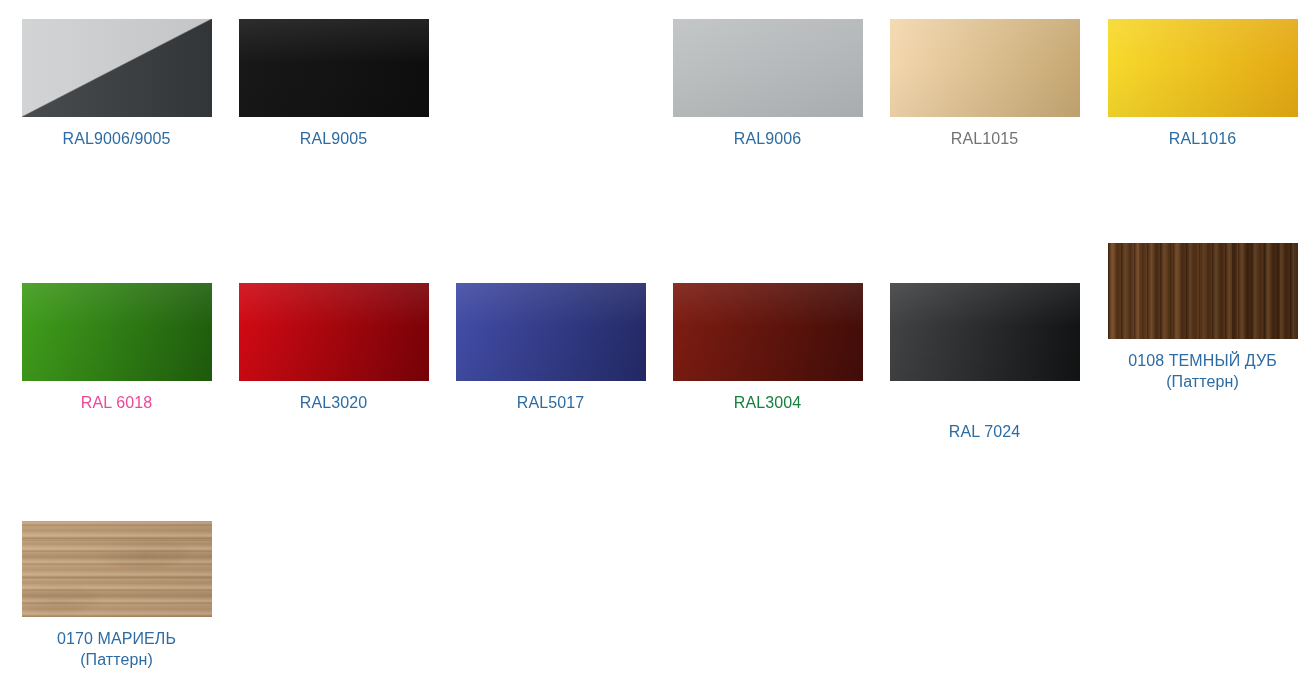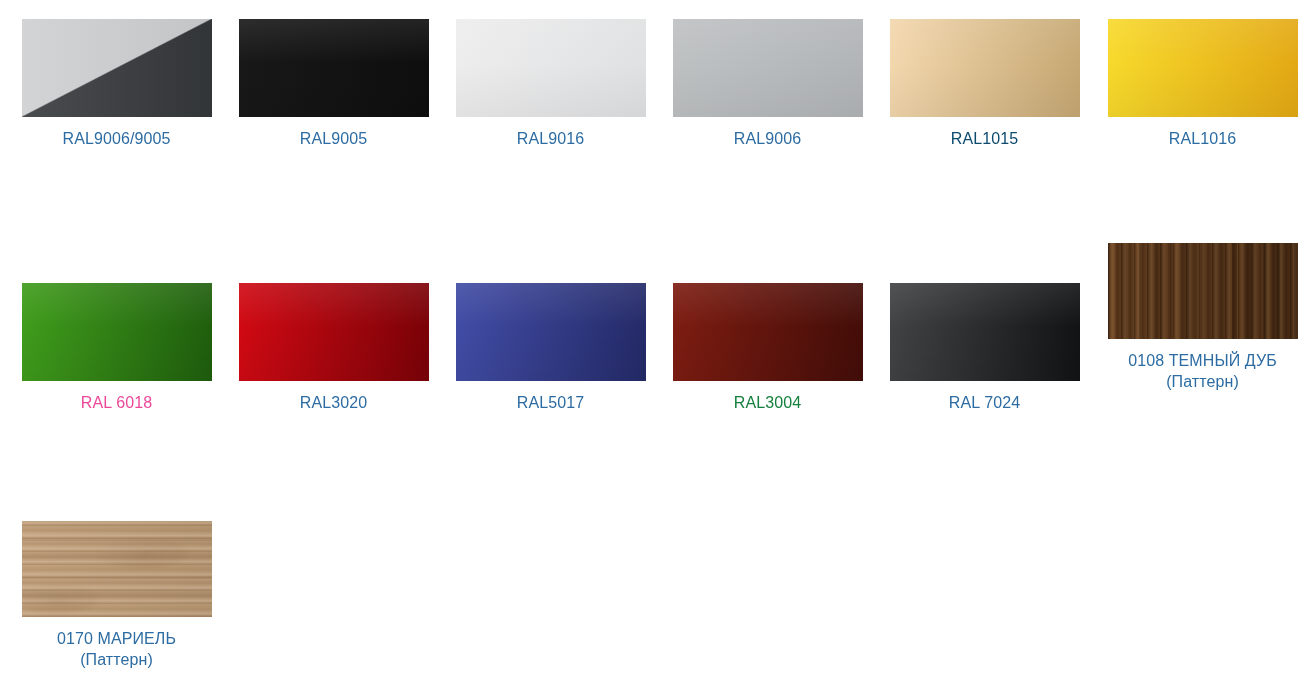--- a/index.html
+++ b/index.html
@@ -116,37 +116,31 @@
     <div class="swatch-cell" style="left: 8px; top: 19px;">
       <div class="swatch-chip chip-diagonal" style="background: linear-gradient(to right bottom, rgb(205, 207, 208) 0%, rgb(205, 207, 208) 49.4%, rgb(53, 56, 58) 50.2%, rgb(53, 56, 58) 100%);"></div>
       <div class="swatch-label" style="color: rgb(45, 108, 162);">RAL9006/9005</div>
     </div>
     <div class="swatch-cell" style="left: 225px; top: 19px;">
       <div class="swatch-chip chip-paint" style="background: linear-gradient(to right, rgb(24, 24, 25) 0%, rgb(14, 14, 15) 100%);">
         <div class="sheen"></div>
       </div>
       <div class="swatch-label" style="color: rgb(45, 108, 162);">RAL9005</div>
     </div>
-    <div class="swatch-cell" style="left: 442px; top: 19px;">
-      <div class="swatch-chip chip-paint" style="background: linear-gradient(to right, rgb(237, 237, 238) 0%, rgb(224, 225, 226) 100%);">
-        <div class="sheen"></div>
-      </div>
-      <div class="swatch-label" style="color: rgb(45, 108, 162);">RAL9016</div>
-    </div>
     <div class="swatch-cell" style="left: 659px; top: 19px;">
       <div class="swatch-chip chip-paint" style="background: linear-gradient(to right, rgb(190, 193, 194) 0%, rgb(178, 181, 183) 100%);">
         <div class="sheen"></div>
       </div>
       <div class="swatch-label" style="color: rgb(45, 108, 162);">RAL9006</div>
     </div>
     <div class="swatch-cell" style="left: 876px; top: 19px;">
       <div class="swatch-chip chip-paint" style="background: linear-gradient(to right, rgb(243, 215, 173) 0%, rgb(198, 168, 115) 100%);">
         <div class="sheen"></div>
       </div>
-      <div class="swatch-label" style="color: #0c4a6e;">RAL1015</div>
+      <div class="swatch-label" style="color: #737373;">RAL1015</div>
     </div>
     <div class="swatch-cell" style="left: 1094px; top: 19px;">
       <div class="swatch-chip chip-paint" style="background: linear-gradient(to right, rgb(247, 217, 43) 0%, rgb(227, 169, 20) 100%);">
         <div class="sheen"></div>
       </div>
       <div class="swatch-label" style="color: rgb(45, 108, 162);">RAL1016</div>
     </div>
     <div class="swatch-cell" style="left: 8px; top: 283px;">
       <div class="swatch-chip chip-paint" style="background: linear-gradient(to right, rgb(63, 156, 27) 0%, rgb(31, 94, 13) 100%);">
         <div class="sheen"></div>
@@ -164,21 +158,21 @@
         <div class="sheen"></div>
       </div>
       <div class="swatch-label" style="color: rgb(45, 108, 162);">RAL5017</div>
     </div>
     <div class="swatch-cell" style="left: 659px; top: 283px;">
       <div class="swatch-chip chip-paint" style="background: linear-gradient(to right, rgb(125, 28, 17) 0%, rgb(67, 13, 8) 100%);">
         <div class="sheen"></div>
       </div>
       <div class="swatch-label" style="color: #15803d;">RAL3004</div>
     </div>
-    <div class="swatch-cell" style="left: 876px; top: 283px;">
+    <div class="swatch-cell" style="left: 876px; top: 283px; gap: 29px;">
       <div class="swatch-chip chip-paint" style="background: linear-gradient(to right, rgb(64, 66, 68) 0%, rgb(18, 19, 20) 100%);">
         <div class="sheen"></div>
       </div>
       <div class="swatch-label" style="color: rgb(45, 108, 162);">RAL 7024</div>
     </div>
     <div class="swatch-cell" style="left: 1094px; top: 243px;">
       <div class="swatch-chip chip-wood tall" style="background: linear-gradient(to right, rgb(106, 66, 33) 0%, rgb(74, 44, 20) 100%);">
         <div class="wood-grain-v"></div>
       </div>
       <div class="swatch-label" style="color: rgb(45, 108, 162);">0108 ТЕМНЫЙ ДУБ

